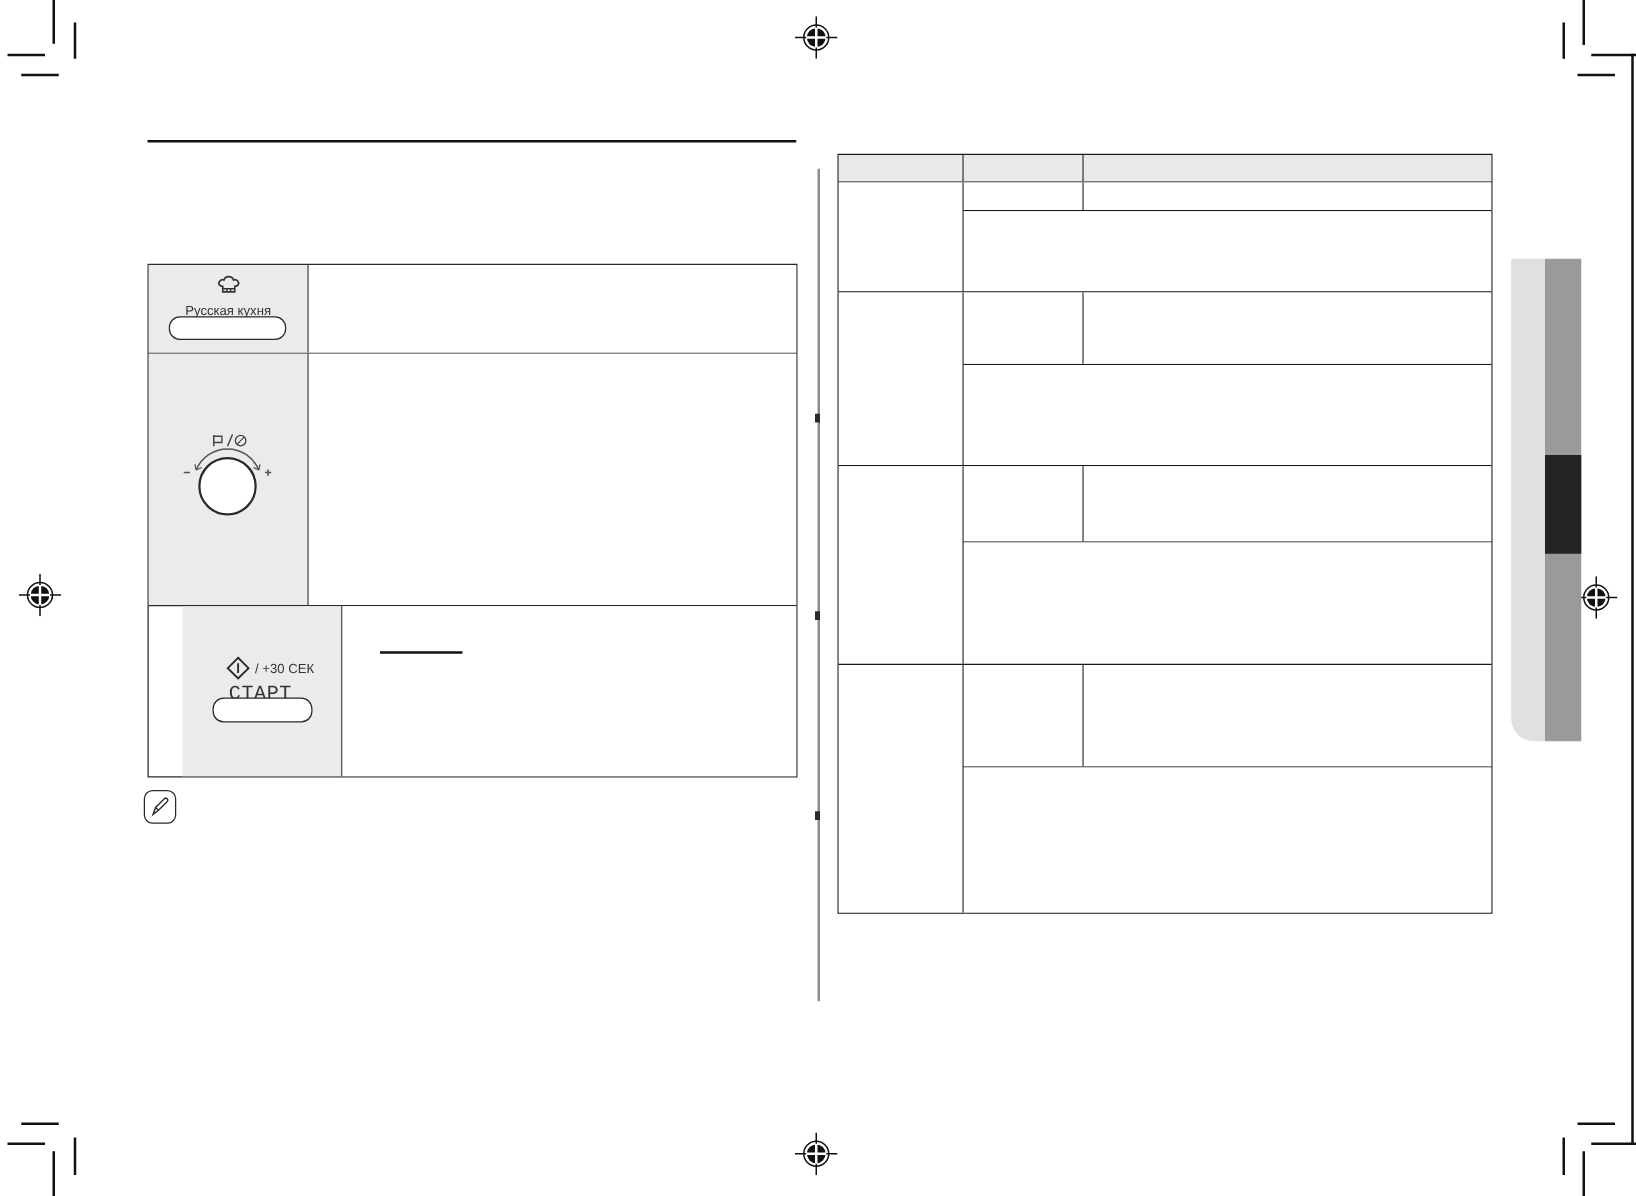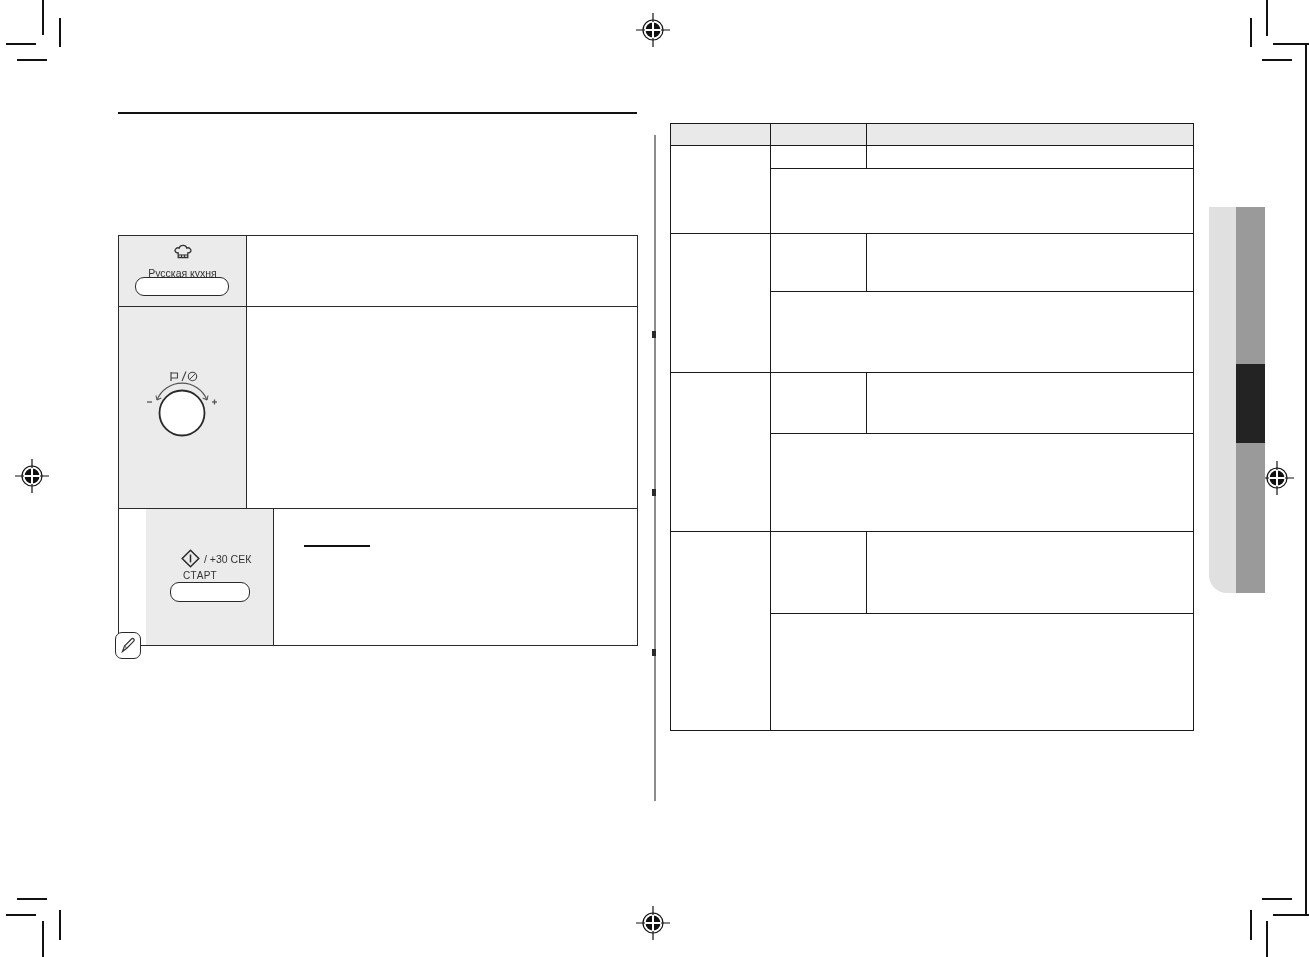--- a/index.html
+++ b/index.html
@@ -5,29 +5,29 @@
   html,body{margin:0;padding:0;background:#fff;}
   .page{
     position:relative;width:1309px;height:957px;background:#ffffff;overflow:hidden;
     font-family:"Liberation Sans", sans-serif;color:#222;
   }
   .mark{position:absolute;background:#111;}
   
   .header-rule{position:absolute;left:118px;top:112px;width:519px;height:2px;background:#111;}
   
   .ltable{position:absolute;left:118px;top:211px;width:520px;height:411px;
-    border:1px solid #2a2a2a;box-sizing:border-box;display:flex;flex-direction:column;margin-top:24px;}
+    border:1px solid #2a2a2a;box-sizing:border-box;display:flex;flex-direction:column;}
   .lrow{display:flex;box-sizing:border-box;}
   .lrow + .lrow{border-top:1px solid #2a2a2a;}
   .lcell-img{width:128px;box-sizing:border-box;background:#ebebeb;border-right:1px solid #2a2a2a;position:relative;}
   .lcell-txt{flex:1;background:#fff;position:relative;}
   .ctrl-label{position:absolute;width:100%;text-align:center;font-size:10.5px;color:#333;}
   .btn-outline{position:absolute;background:#fff;border:1.5px solid #2a2a2a;border-radius:9px;box-sizing:border-box;}
   .start-icon-row{position:absolute;display:flex;align-items:center;gap:3px;font-size:10.5px;color:#333;}
-  .start-label{position:absolute;font-size:10px;color:#333;letter-spacing:.5px;}
+  .start-label{position:absolute;font-size:16px;color:#333;letter-spacing:.5px;font-family:Liberation Mono, monospace;}
   .blank-underline{position:absolute;background:#111;}
   
   .note-box{position:absolute;left:115px;top:632px;width:26px;height:27px;border:1.5px solid #2a2a2a;
     border-radius:7px;box-sizing:border-box;display:flex;align-items:center;justify-content:center;background:#fff;}
   
   .fold-line{position:absolute;left:654px;top:135px;width:2px;height:666px;background:#8c8c8c;}
   .fold-dash{position:absolute;left:652px;width:4px;height:7px;background:#2a2a2a;}
   
   .rtable{position:absolute;left:670px;top:123px;width:524px;height:608px;
     border:1.5px solid #1a1a1a;box-sizing:border-box;display:flex;flex-direction:column;}

